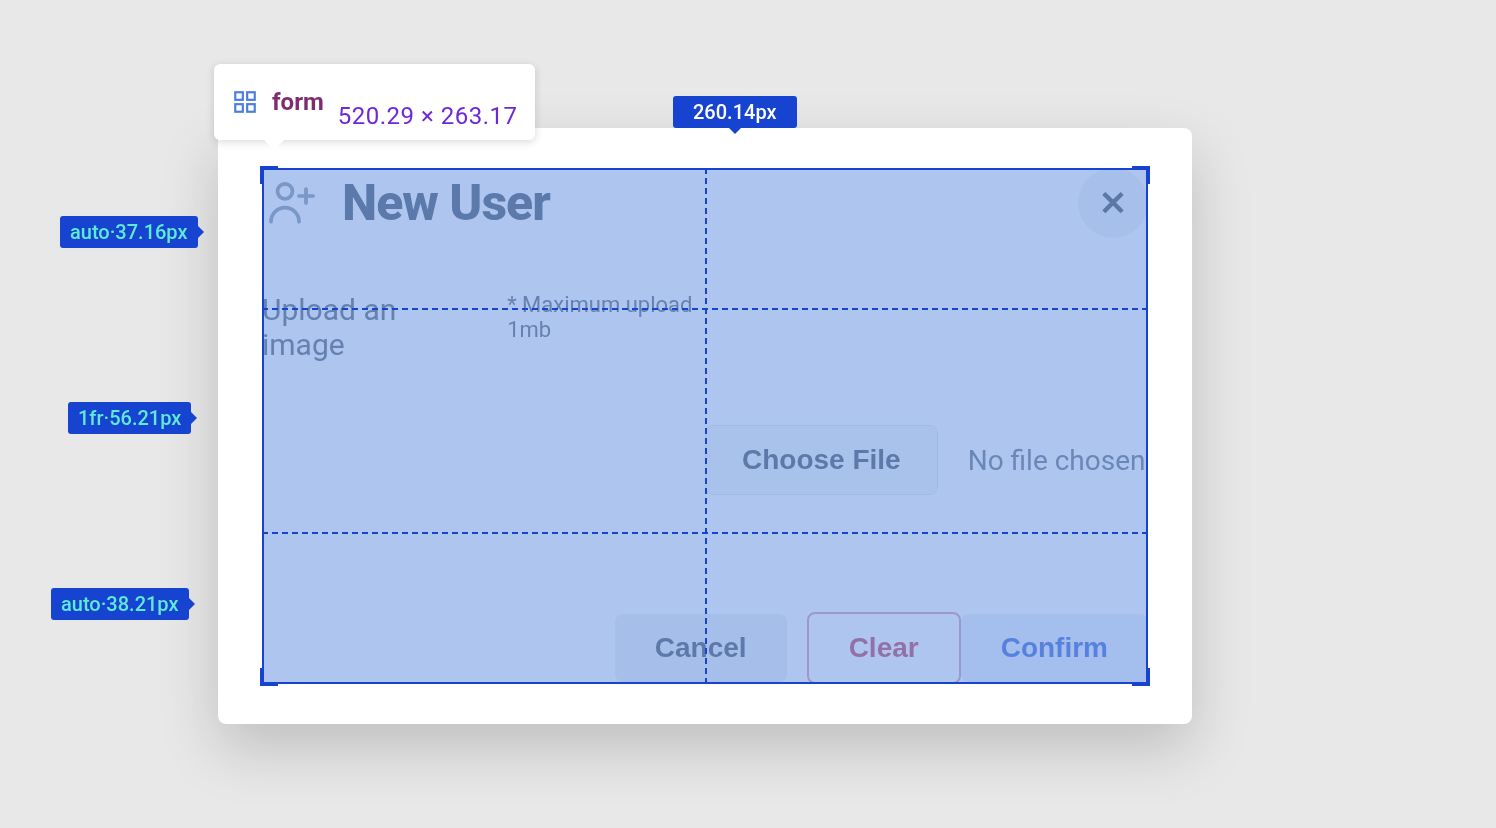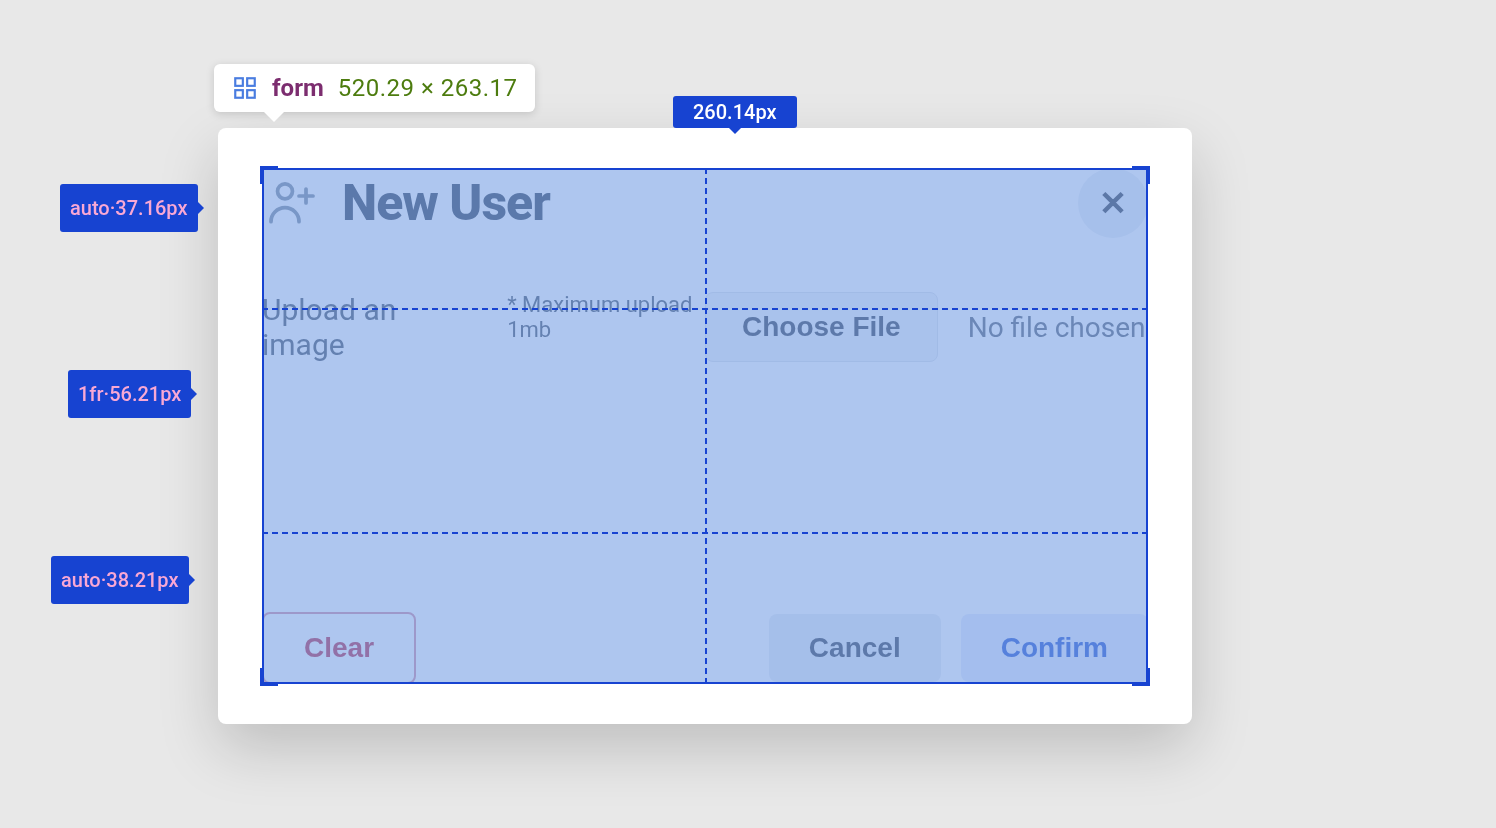--- a/index.html
+++ b/index.html
@@ -36,21 +36,21 @@
       border-right: 10px solid transparent;
       border-top: 10px solid #fff;
     }
     .tooltip-icon {
       width: 26px; height: 26px;
       display: inline-flex;
       align-items: center; justify-content: center;
     }
     .tooltip-icon svg { width: 26px; height: 26px; }
     .tooltip-tag { color: #7c2d6f; font-weight: 700; }
-    .tooltip-dims { color: #4d7c0f; font-weight: 400; letter-spacing: 0.5px; }
+    .tooltip-dims { color: #6d28d9; font-weight: 400; letter-spacing: 0.5px; margin-top: 28px; }
 
     
     .width-marker {
       position: absolute;
       top: 96px;
       left: 673px;
       background: #1743d1;
       color: #fff;
       padding: 4px 20px;
       font-size: 20px;
@@ -66,26 +66,27 @@
       transform: translateX(-50%);
       border-left: 6px solid transparent;
       border-right: 6px solid transparent;
       border-top: 6px solid #1743d1;
     }
 
     
     .row-marker {
       position: absolute;
       background: #1743d1;
-      color: #f9a8d4;
-      padding: 12px 10px;
+      color: #5eead4;
+      padding: 4px 10px;
       font-size: 20px;
       border-radius: 3px;
       z-index: 15;
       font-weight: 500;
+      margin-top: 32px;
     }
     .row-marker::after {
       content: '';
       position: absolute;
       right: -6px;
       top: 50%;
       transform: translateY(-50%);
       border-top: 6px solid transparent;
       border-bottom: 6px solid transparent;
       border-left: 6px solid #1743d1;
@@ -167,21 +168,21 @@
       display: flex; align-items:center; justify-content:center;
       color: #4a5261;
       font-size: 34px;
       font-weight: 700;
       border: none;
       cursor: pointer;
     }
 
     
     .body-left { grid-column: 1; display:flex; justify-content:center; gap:56px; padding-top:18px;}
-    .body-right { grid-column: 2; display:flex; flex-direction:column; justify-content:flex-start; gap:56px; padding-top:18px;}
+    .body-right { grid-column: 2; display:flex; flex-direction:column; justify-content:flex-end; gap:56px; padding-top:18px;}
     .upload-label { font-size: 30px; color: #5b6676; }
     .file-row { display:flex; align-items:center; gap:0; }
     .file-btn {
       font-size: 28px;
       font-weight: 700;
       color: #4c5566;
       background: #f4f6f9;
       border: 1px solid #e2e6ec;
       border-radius: 8px;
       padding: 18px 36px;
@@ -282,20 +283,20 @@
       </div>
       <div class="body-right">
         <div class="file-row">
           <button class="file-btn">Choose File</button>
           <span class="file-status">No file chosen</span>
         </div>
         <span class="hint">&nbsp;</span>
       </div>
 
       <div class="footer-row">
+        <button class="btn cancel">Cancel</button>
         <button class="btn clear">Clear</button>
-        <button class="btn cancel">Cancel</button>
         <button class="btn confirm">Confirm</button>
       </div>
 
     </div>
   </div>
 </div>
 
 </body></html>

